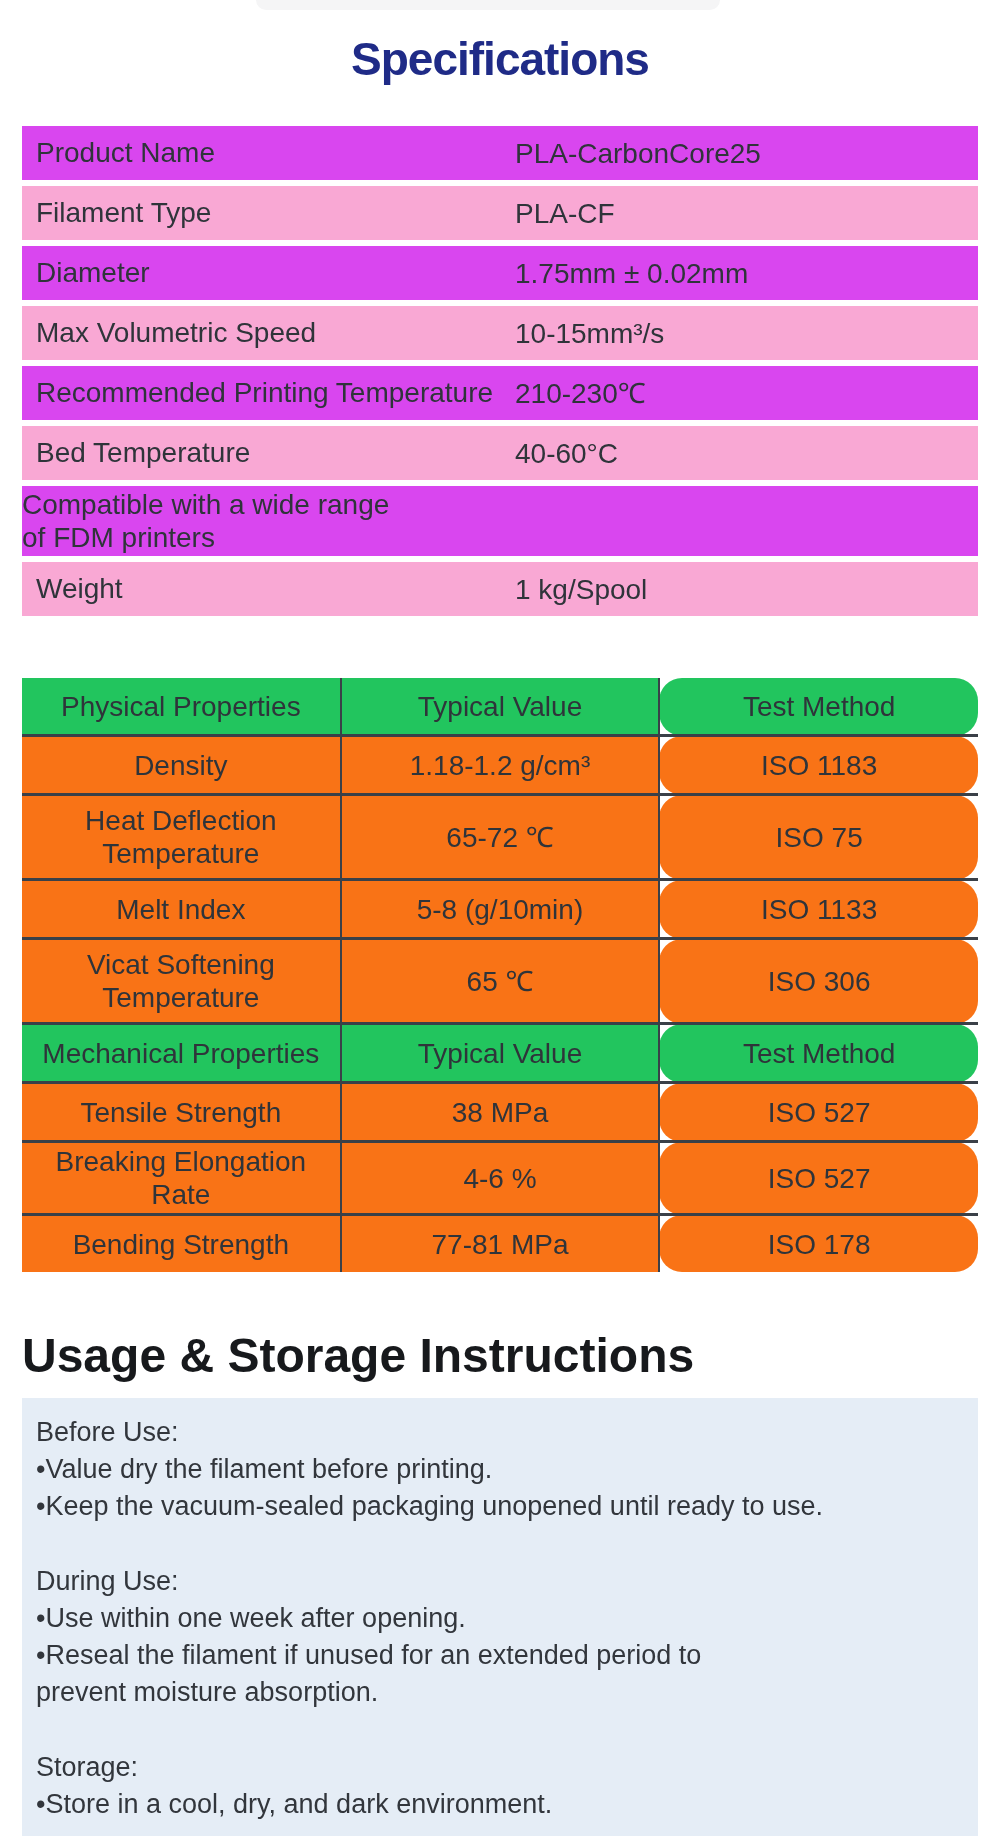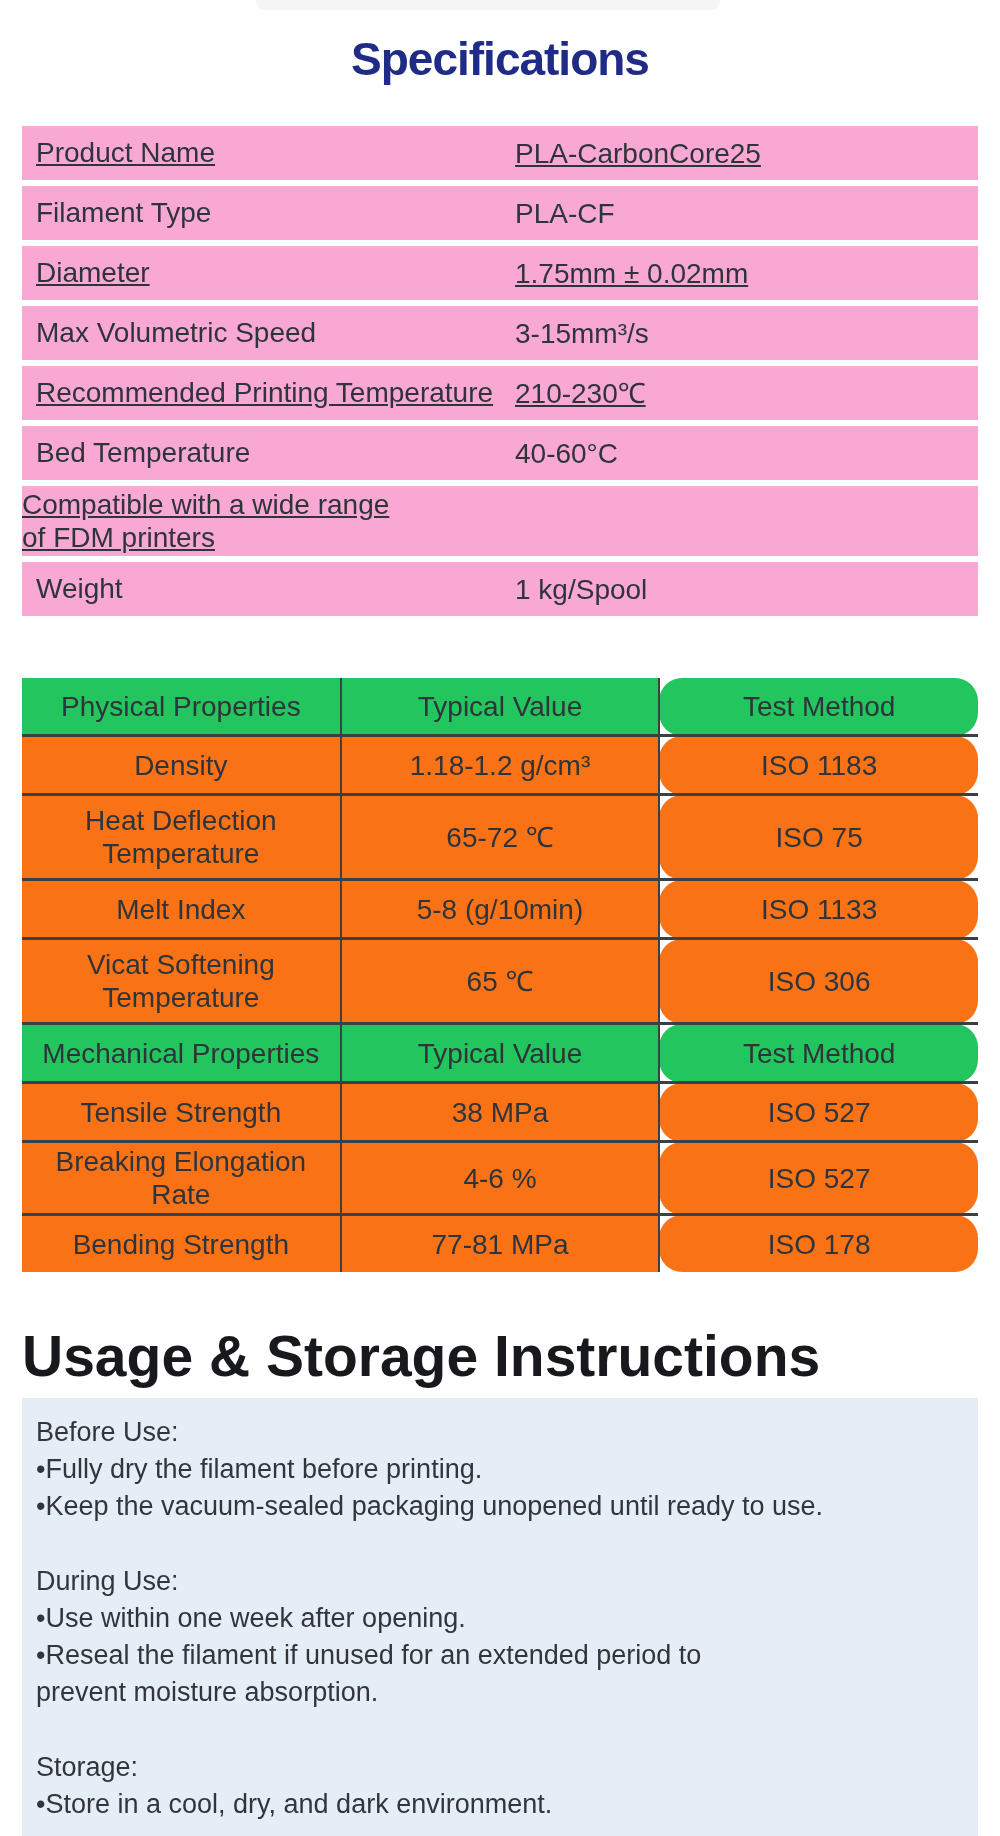--- a/index.html
+++ b/index.html
@@ -28,21 +28,21 @@
   }
   
   .spec-table{margin:24px 22px 0 22px;}
   .spec-row{
     display:flex;align-items:center;
     min-height:54px;
     margin-bottom:6px;
     background:#f9a8d4;
     font-size:28px;
   }
-  .spec-row.alt{background:#f9a8d4;text-decoration:underline;}
+  .spec-row.alt{background:#d946ef;}
   .spec-row.tall{min-height:70px;}
   .spec-label{
     flex:0 0 493px;box-sizing:border-box;
     padding-left:14px;
   }
   .spec-value{flex:1;white-space:pre-line;line-height:33px;padding-right:8px;}
   
   table.props{
     border-collapse:collapse;
     width:956px;
@@ -63,21 +63,21 @@
   table.props tr:first-child td{border-top:none;}
   table.props tr:last-child td{border-bottom:none;}
   table.props td:first-child{border-left:none;}
   table.props td:last-child{border-right:none;border-radius:23px;}
   tr.r-head td{height:52px;}
   tr.r-single td{height:52px;}
   tr.r-double td{height:78px;}
   
   h2.usage-heading{
     margin:58px 0 0 22px;
-    font-size:57px;line-height:52px;
+    font-size:48px;line-height:52px;
     font-weight:bold;
     color:#17191c;
   }
   .usage-box{
     margin:16px 22px 0 22px;
     background:#e5edf6;
     padding:16px 20px 24px 14px;
     font-size:27px;
     line-height:37px;
     color:#32363c;
@@ -100,21 +100,21 @@
   <div class="spec-row">
     <div class="spec-label">Filament Type</div>
     <div class="spec-value">PLA-CF</div>
   </div>
   <div class="spec-row alt">
     <div class="spec-label">Diameter</div>
     <div class="spec-value">1.75mm ± 0.02mm</div>
   </div>
   <div class="spec-row">
     <div class="spec-label">Max Volumetric Speed</div>
-    <div class="spec-value">3-15mm³/s</div>
+    <div class="spec-value">10-15mm³/s</div>
   </div>
   <div class="spec-row alt">
     <div class="spec-label">Recommended Printing Temperature</div>
     <div class="spec-value">210-230℃</div>
   </div>
   <div class="spec-row">
     <div class="spec-label">Bed Temperature</div>
     <div class="spec-value">40-60°C</div>
   </div>
   <div class="spec-row alt tall">
@@ -176,21 +176,21 @@
     <td>77-81 MPa</td>
     <td>ISO 178</td>
   </tr>
   </tbody>
 </table>
 
 <h2 class="usage-heading">Usage &amp; Storage Instructions</h2>
 
 <div class="usage-box">
   <div class="u-line u-title">Before Use:</div>
-  <div class="u-line">•Fully dry the filament before printing.</div>
+  <div class="u-line">•Value dry the filament before printing.</div>
   <div class="u-line">•Keep the vacuum-sealed packaging unopened until ready to use.</div>
   <div class="u-gap"></div>
   <div class="u-line u-title">During Use:</div>
   <div class="u-line">•Use within one week after opening.</div>
   <div class="u-line">•Reseal the filament if unused for an extended period to
 prevent moisture absorption.</div>
   <div class="u-gap"></div>
   <div class="u-line u-title">Storage:</div>
   <div class="u-line">•Store in a cool, dry, and dark environment.</div>
 </div>

